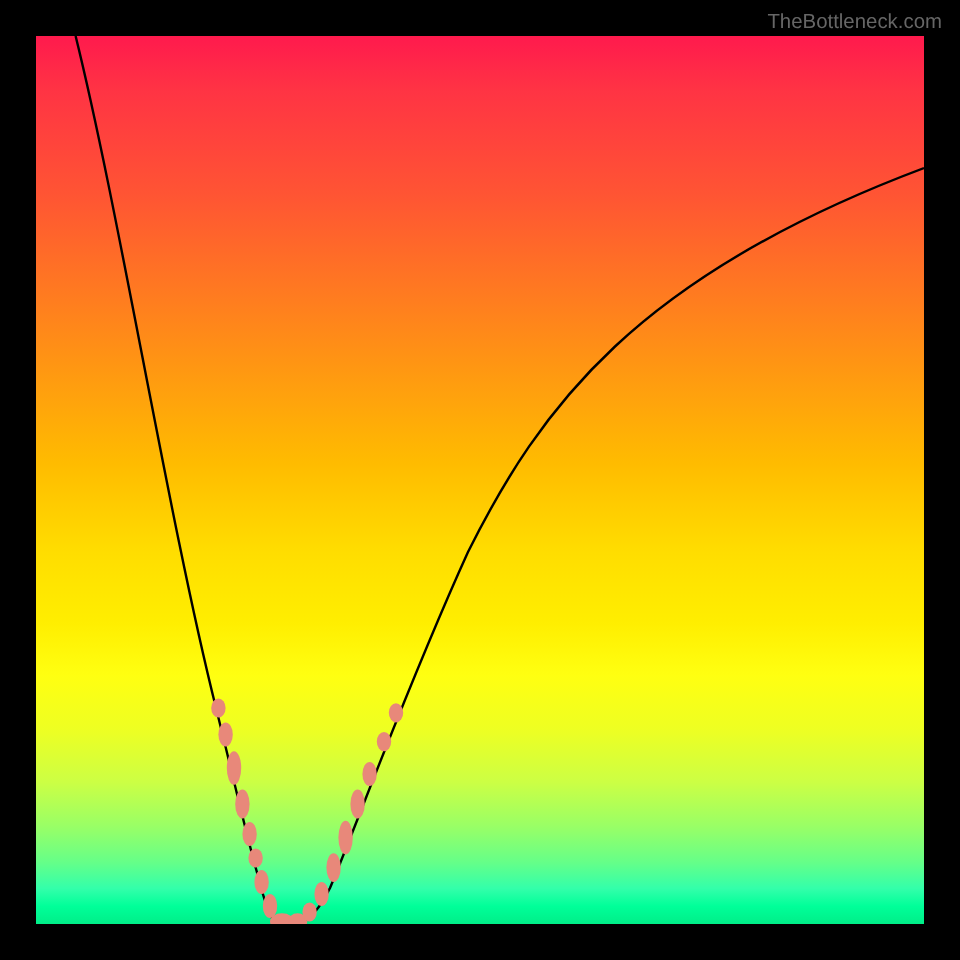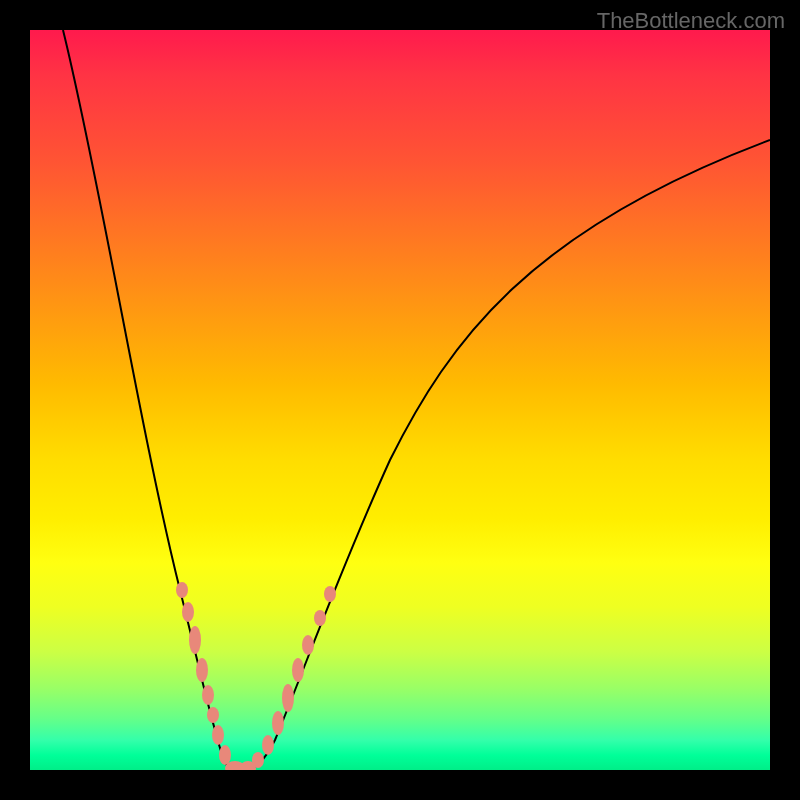--- a/index.html
+++ b/index.html
@@ -12,21 +12,21 @@
       height: 800px;
       background: #000;
       position: relative;
       font-family: Arial, sans-serif;
     }
     .watermark {
       position: absolute;
       top: 8px;
       right: 15px;
       color: #666;
-      font-size: 22px;
+      font-size: 17px;
       font-weight: normal;
       z-index: 10;
     }
     .plot-area {
       position: absolute;
       top: 30px;
       left: 30px;
       width: 740px;
       height: 740px;
       background: linear-gradient(to bottom,

